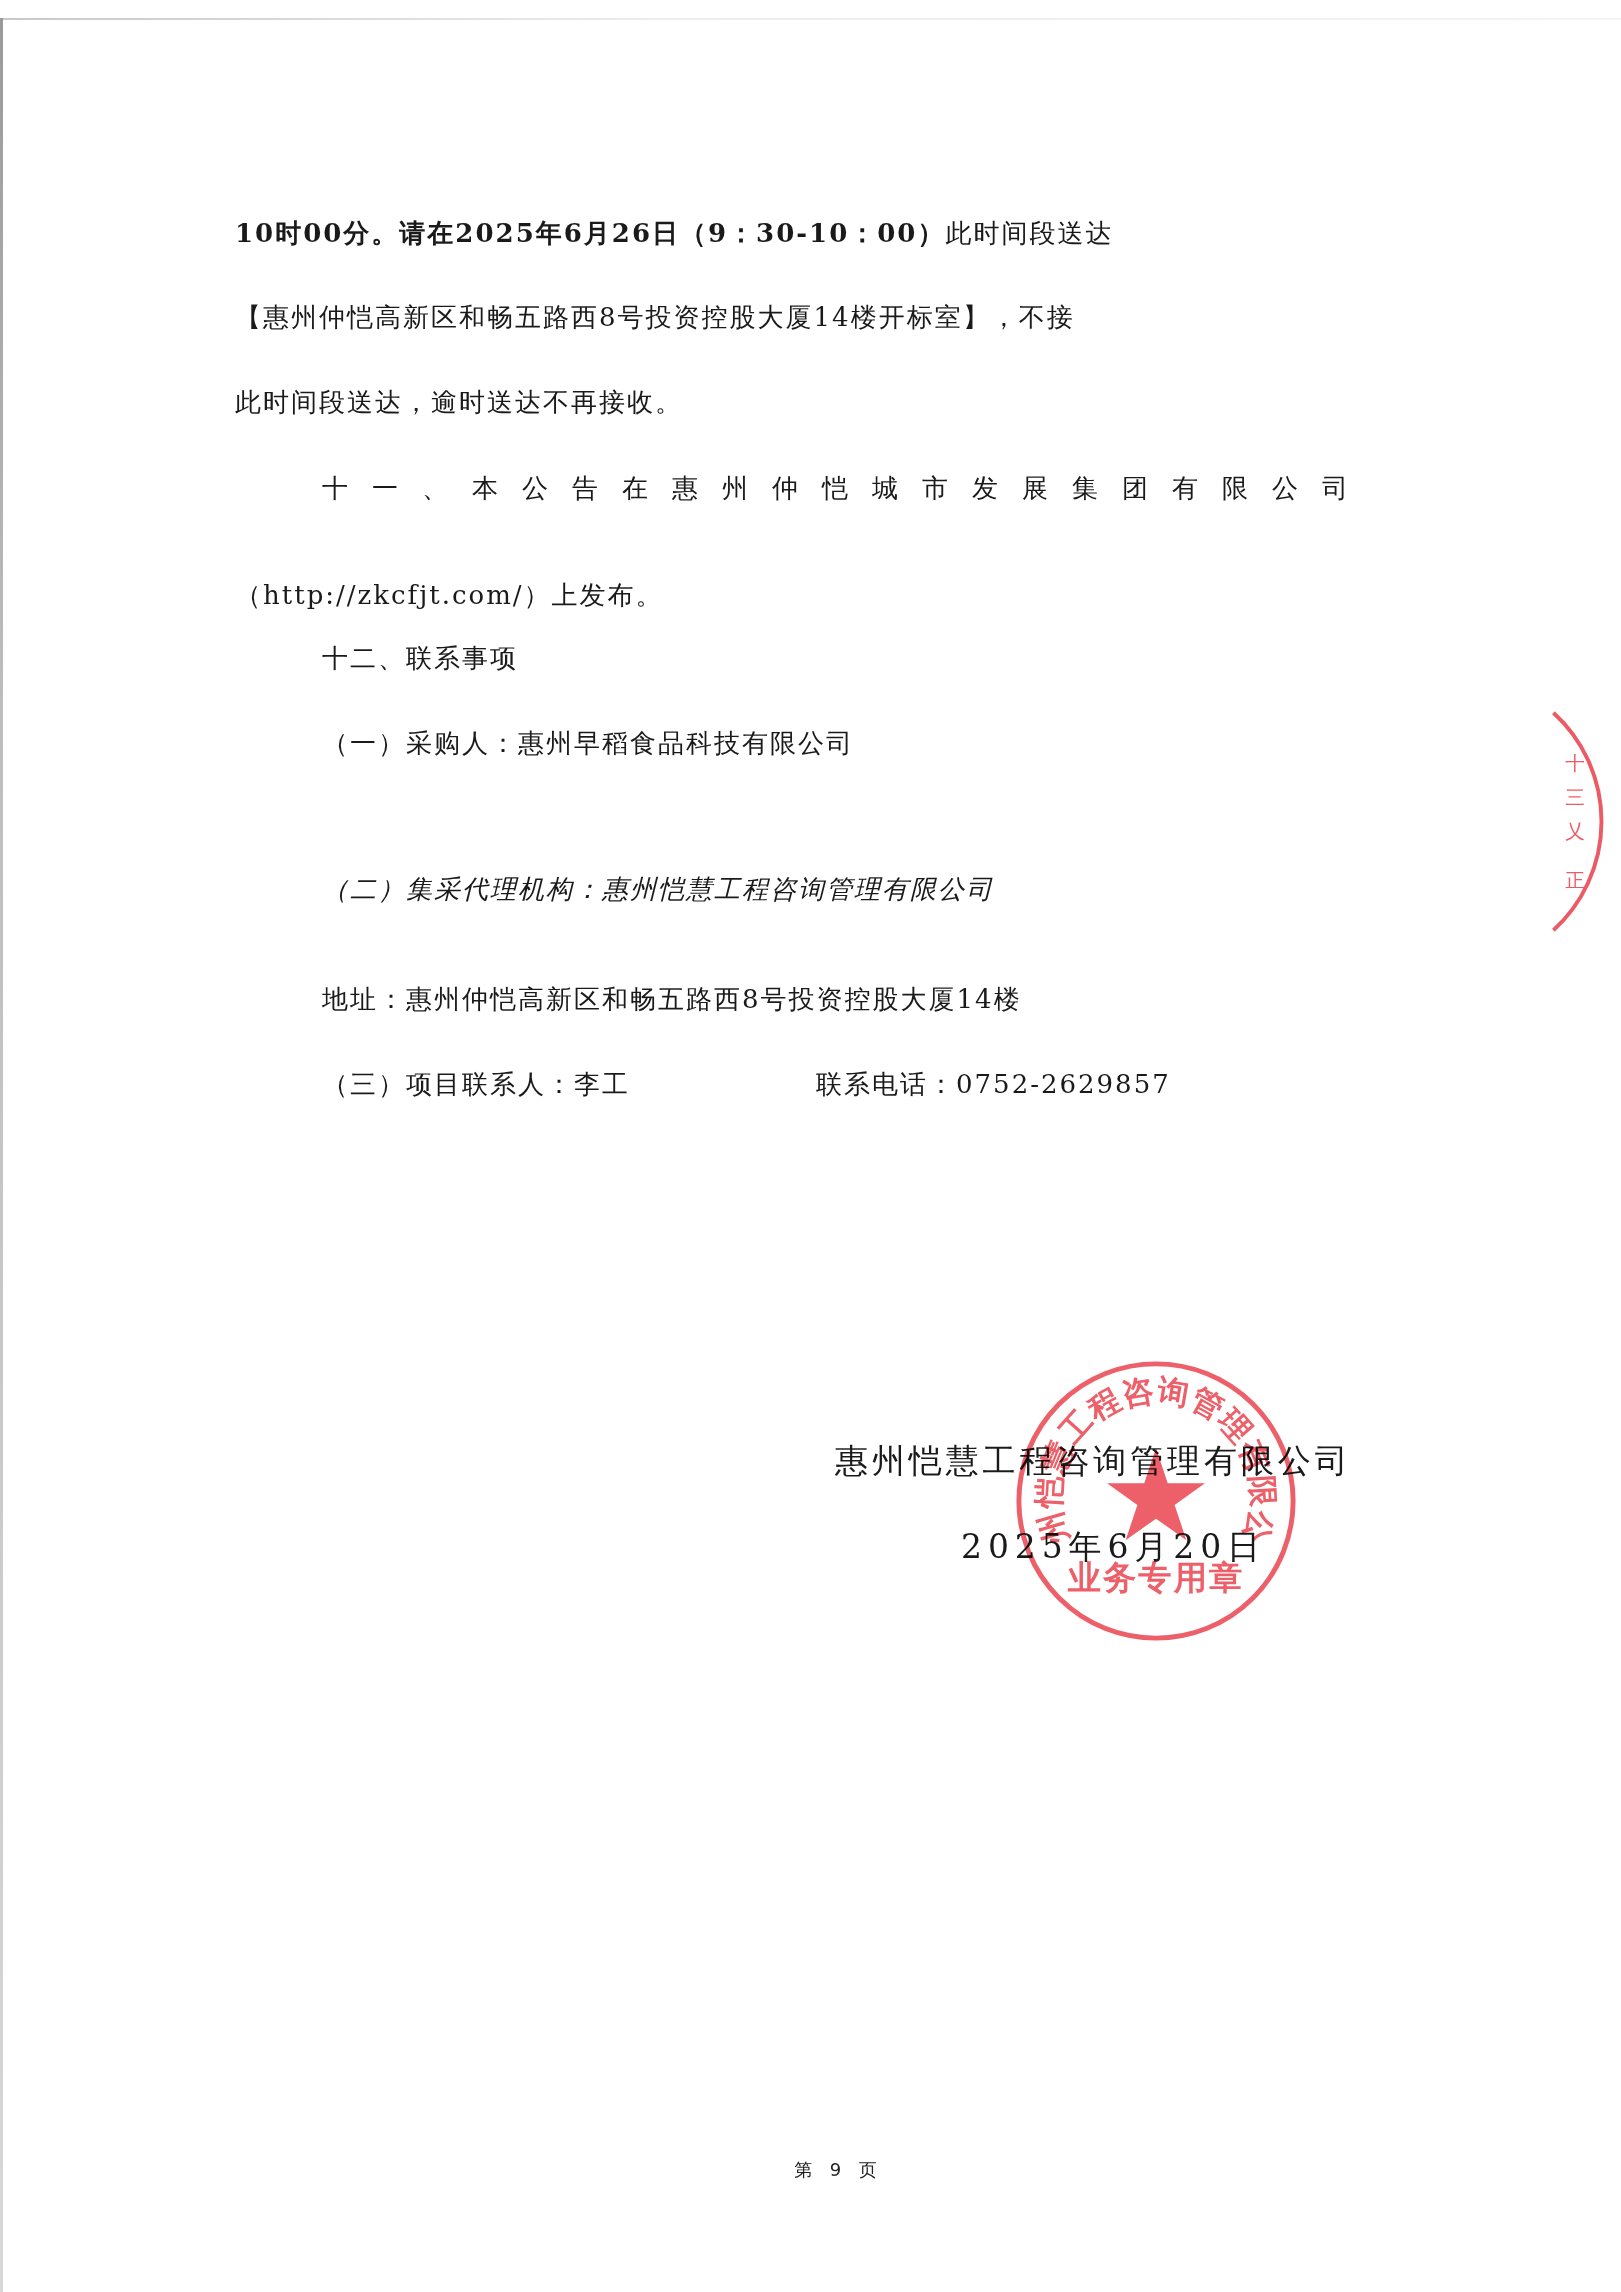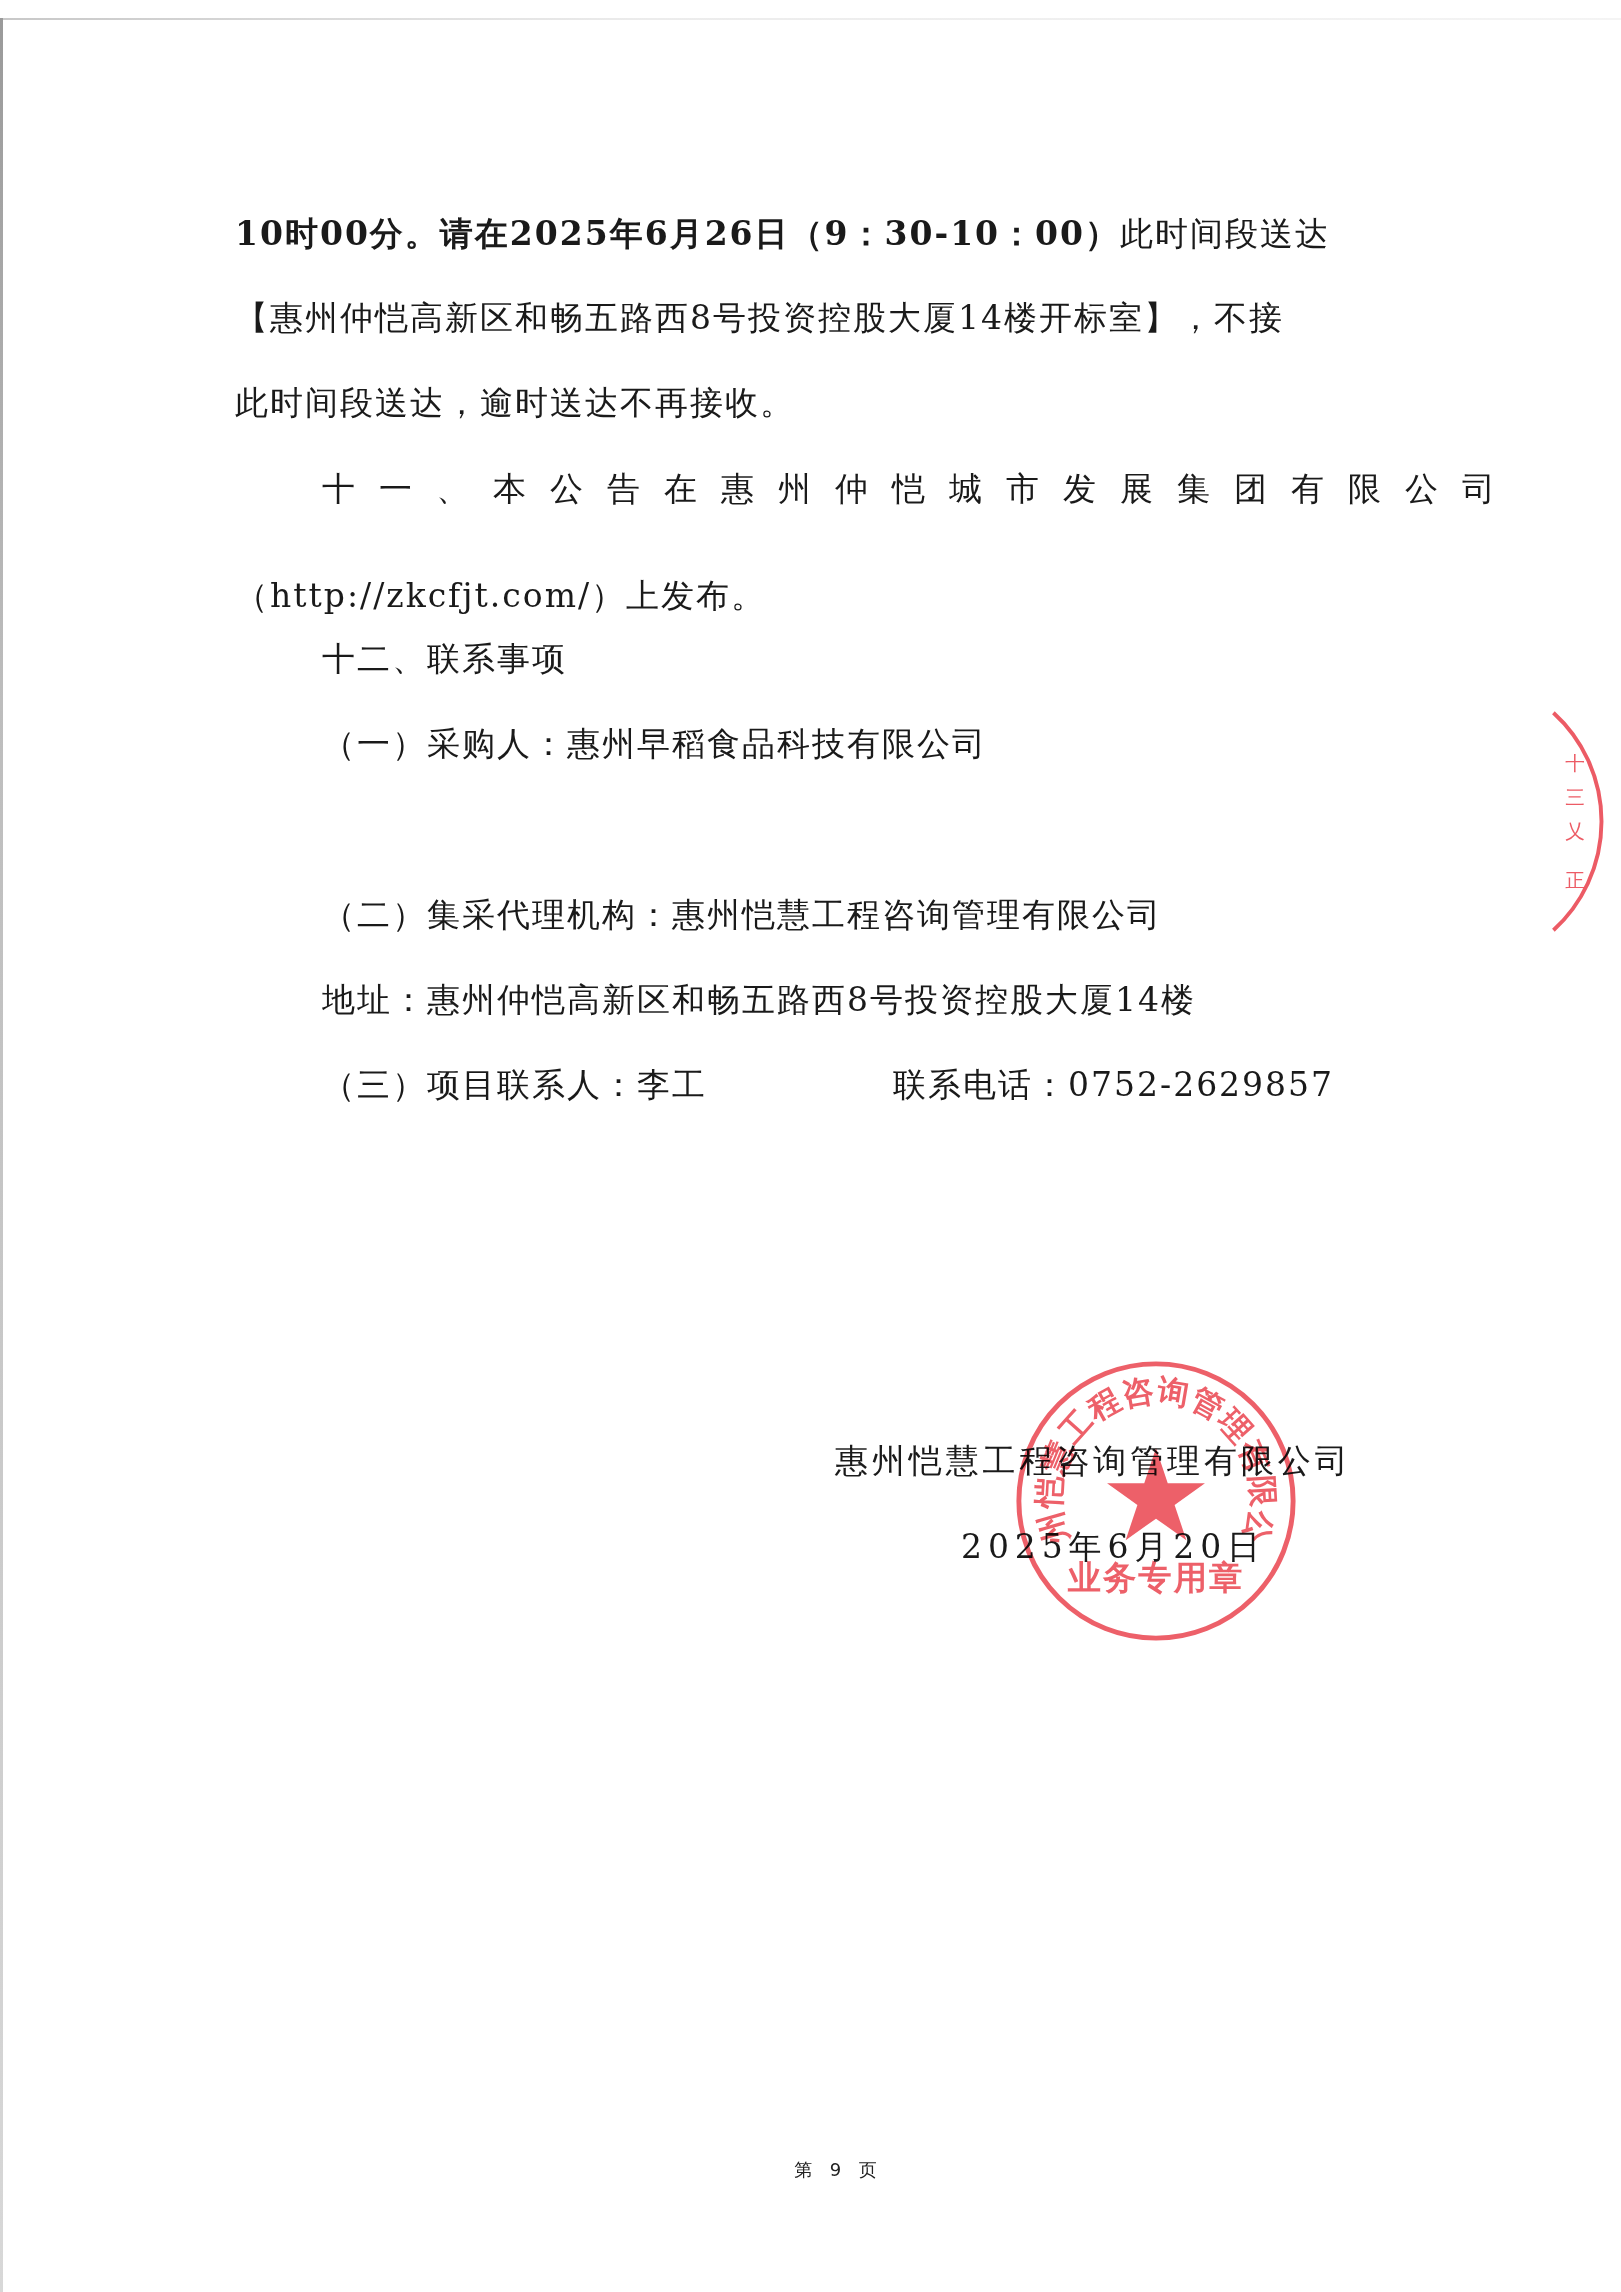--- a/index.html
+++ b/index.html
@@ -22,21 +22,21 @@
     .scan-edge-left {
       position: absolute; left: 0; top: 17.6px; width: 2.9px; height: 2275px;
       background: linear-gradient(to bottom, #9a9a9a, #bdbdbd 30%, #d8d8d8);
     }
     .page {
       position: absolute; left: 0; top: 0; width: 1621px; height: 2293px;
     }
     .line {
       position: absolute;
       left: 235px;
-      font-size: 33px;
+      font-size: 26px;
       line-height: 43px;
       white-space: nowrap;
       letter-spacing: 2px;
     }
     .indent { left: 314px; margin-left: 8px; }
     .bold { font-weight: bold; }
     .spread { letter-spacing: 24px; }
     .sig {
       position: absolute;
       font-size: 33px;
@@ -81,21 +81,21 @@
 
   <div class="line" style="top:212px;"><span class="bold">10时00分。请在2025年6月26日（9：30-10：00）</span><span>此时间段送达</span></div>
   <div class="line" style="top:296px;">【惠州仲恺高新区和畅五路西8号投资控股大厦14楼开标室】，不接</div>
   <div class="line" style="top:381px;">此时间段送达，逾时送达不再接收。</div>
 
   <div class="line indent spread" style="top:467px;">十一、本公告在惠州仲恺城市发展集团有限公司</div>
   <div class="line" style="top:574px;">（http://zkcfjt.com/）上发布。</div>
 
   <div class="line indent" style="top:637px;">十二、联系事项</div>
   <div class="line indent" style="top:722px;">（一）采购人：惠州早稻食品科技有限公司</div>
-  <div class="line indent" style="top:893px;">（二）集采代理机构：惠州恺慧工程咨询管理有限公司</div>
+  <div class="line indent" style="top:868px;font-style:italic;">（二）集采代理机构：惠州恺慧工程咨询管理有限公司</div>
   <div class="line indent" style="top:978px;">地址：惠州仲恺高新区和畅五路西8号投资控股大厦14楼</div>
   <div class="line indent" style="top:1063px;"><span>（三）项目联系人：李工</span><span class="spacer"></span><span>联系电话：0752-2629857</span></div>
 
   <div class="sig" style="left:835px; top:1439px; letter-spacing:3.9px;">惠州恺慧工程咨询管理有限公司</div>
   <div class="sig" style="left:961px; top:1525px; letter-spacing:5.9px;text-align:right;">2025年6月20日</div>
 
   <svg class="stamp" viewBox="0 0 292 292">
     <defs>
       <path id="arcTop" d="M 52,170 A 98,98 0 1,1 240,170" fill="none"></path>
     </defs>

